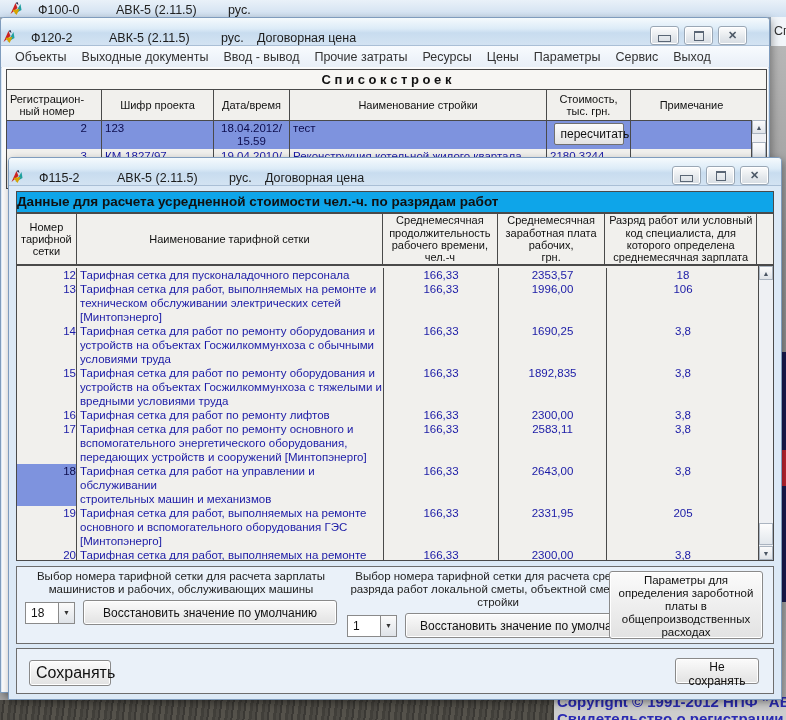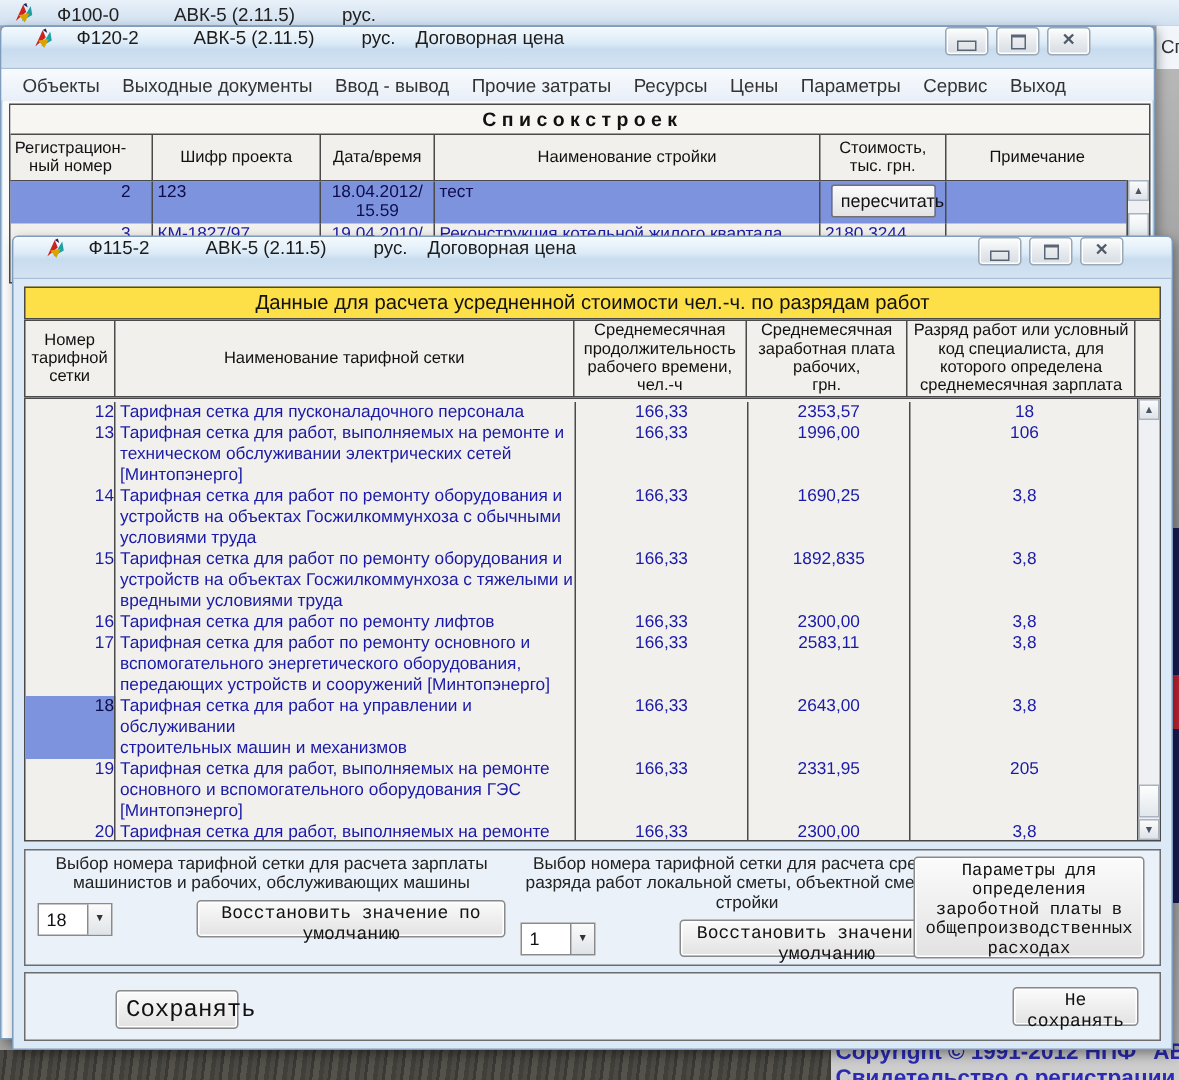--- a/index.html
+++ b/index.html
@@ -27,21 +27,21 @@
   .win-back-strip{left:0;top:0;width:786px;height:17px;
     background:linear-gradient(180deg,#e9f1f9,#cfdff0);
     border-bottom:1px solid #96abc2;display:flex;align-items:flex-end;
     font-size:12.5px;color:#222;overflow:hidden;}
   .win-back-strip .ticon{margin:2px 0 0 8px;}
   .win-back-strip span{margin-top:3px;}
 
   
   .win{position:absolute;background:#dce9f6;border:1px solid #7f9cbd;
     border-radius:4px 4px 0 0;box-shadow:2px 3px 8px rgba(0,0,0,.35);box-sizing:border-box;}
-  .titlebar{height:27px;display:flex;align-items:flex-start;padding:0 20px;
+  .titlebar{height:27px;display:flex;align-items:flex-end;padding:0 0;
     background:linear-gradient(180deg,#f5fafd 0%,#dcebf7 40%,#c8dcef 55%,#d3e3f2 100%);
     border-bottom:1px solid #aabfd6;border-radius:3px 3px 0 0;
     font-size:12.5px;color:#1c1c1c;white-space:nowrap;}
   .ticon{width:17px;height:16px;flex:0 0 auto;}
   .t-form{margin-left:13px;width:78px;}
   .t-app{width:112px;}
   .t-lang{width:36px;}
   .wbtns{margin-left:auto;display:flex;gap:5px;}
   .wbtn{width:27px;height:17px;border:1px solid #9aa7b5;border-radius:3px;
     background:linear-gradient(180deg,#fdfdfd,#e4e8ec 60%,#d7dde3);
@@ -84,22 +84,22 @@
     border:1px solid #aab4c0;box-sizing:border-box;font-size:7px;color:#4a5563;
     display:flex;align-items:center;justify-content:center;}
   .sb-thumb{width:100%;height:18px;background:linear-gradient(180deg,#fdfdfd,#e2e7ec);
     border:1px solid #aab4c0;box-sizing:border-box;}
   .t1-scroll{top:50px;height:68px;}
   .t1-scroll .sb-thumb{margin-top:8px;}
 
   
   .win-f115{left:8px;top:157px;width:774px;height:543px;}
   .box{position:absolute;border:1px solid #4a4a4a;box-sizing:border-box;background:#f1f0ed;}
-  .f115-caption{left:7px;top:33px;width:758px;height:22px;background:#fde047;
-    font-size:13.5px;font-weight:normal;color:#111;text-align:center;line-height:20px;}
+  .f115-caption{left:7px;top:33px;width:758px;height:22px;background:#0ea5e9;
+    font-size:13.5px;font-weight:bold;color:#111;text-align:left;line-height:20px;}
   .f115-head{left:7px;top:55px;width:758px;height:52px;display:flex;
     font-size:11px;color:#111;text-align:center;}
   .f115-head .hc{display:flex;align-items:center;justify-content:center;
     border-right:1px solid #4a4a4a;box-sizing:border-box;white-space:pre-line;line-height:12.3px;padding:0 2px;}
   .f115-body{left:7px;top:107px;width:758px;height:296px;overflow:hidden;}
   .t2-rows{padding-top:2px;}
   .t2-row{display:flex;font-size:11.5px;color:#1a1aa6;line-height:14px;}
   .t2-row .c{border-right:1px solid #4a4a4a;box-sizing:border-box;white-space:pre-line;overflow:hidden;}
   .v-num{width:60px;text-align:right;}
   .v-num.sel{background:#7e93de;color:#0d0d4d;}
@@ -118,22 +118,22 @@
   .grp-label{font-size:11.5px;color:#222;text-align:center;line-height:13px;}
   .grp-row{display:flex;gap:8px;margin-top:4px;align-items:center;}
   .grp1{left:8px;width:312px;}
   .grp2{left:330px;width:302px;}
   .dd{display:flex;width:50px;height:22px;background:#fff;border:1px solid #8a8a8a;box-sizing:border-box;}
   .dd-val{flex:1;font-size:12px;color:#111;padding:3px 0 0 5px;}
   .dd-arrow{width:15px;border-left:1px solid #8a8a8a;
     background:linear-gradient(180deg,#fbfbfb,#dfe3e8);
     display:flex;align-items:center;justify-content:center;font-size:7px;color:#333;}
   .btn{background:linear-gradient(180deg,#fbfbfb,#e2e2e2);border:1px solid #8a8a8a;
-    border-radius:3px;font-family:Liberation Mono, monospace;color:#111;
-    box-shadow:inset 0 0 0 1px #fff;margin-left:48px;}
+    border-radius:3px;font-family:Liberation Sans, sans-serif;color:#111;
+    box-shadow:inset 0 0 0 1px #fff;}
   .restore-btn{flex:1;height:25px;font-size:12px;}
   .params-btn{position:absolute;right:10px;top:4px;width:154px;height:68px;
     font-size:11.5px;line-height:13px;padding:2px;}
   .f115-footer{left:7px;top:490px;width:758px;height:46px;border-color:#6d6d6d;background:#eaf1f9;}
   .save-btn{position:absolute;left:12px;top:11px;width:82px;height:26px;font-size:16px;}
   .restore-all-btn{position:absolute;left:102px;top:2px;width:152px;height:42px;
     font-size:11.5px;line-height:13px;}
   .nosave-btn{position:absolute;right:14px;top:9px;width:84px;height:26px;font-size:12px;}
 </style>
 </head>

